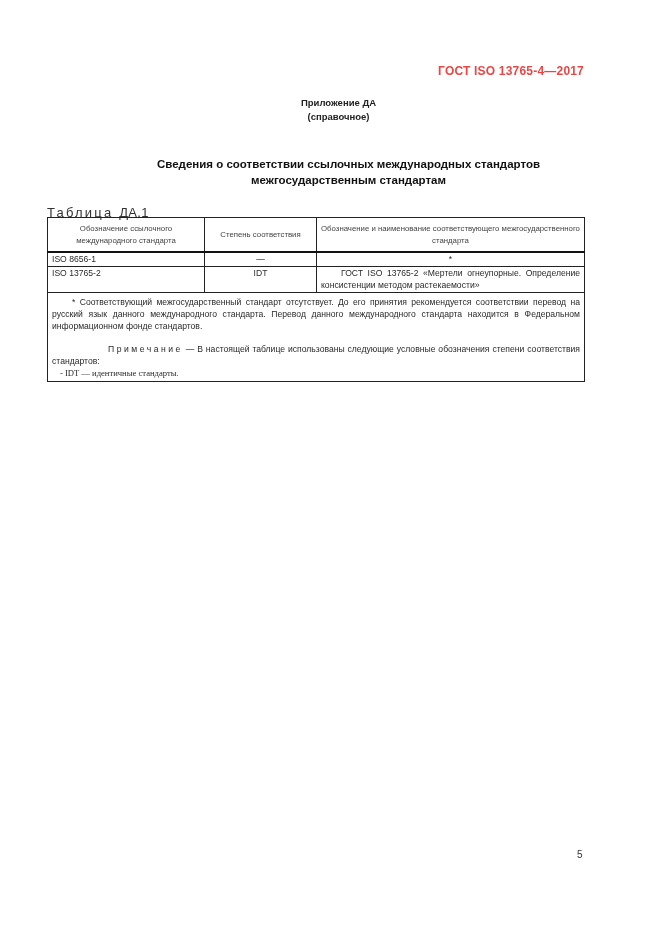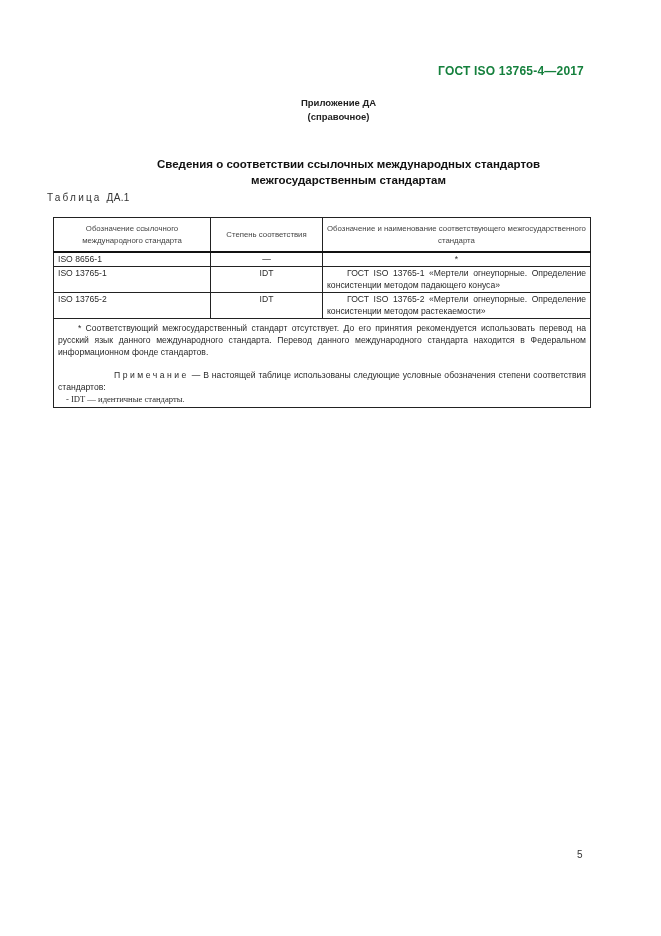--- a/index.html
+++ b/index.html
@@ -7,41 +7,41 @@
     width: 661px; height: 936px;
     background: #ffffff;
     position: relative;
     font-family: "Liberation Sans", "DejaVu Sans", sans-serif;
     color: #1a1a1a;
     overflow: hidden;
   }
   .doc-code {
     position: absolute; right: 77px; top: 64px;
     font-weight: bold; font-size: 12px; letter-spacing: 0.2px;
-    color: #15803d;
+    color: #ef4444;
   }
   .annex {
     position: absolute; left: 0; width: 661px; top: 96px;
     text-align: center; font-weight: bold; font-size: 9.5px; line-height: 14px;
     color: #222;
     margin-left: 8px;
   }
   .section-title {
     position: absolute; left: 0; width: 661px; top: 156px;
     text-align: center; font-weight: bold; font-size: 11.5px; line-height: 16px;
     color: #111;
     margin-left: 18px;
   }
   .table-caption {
-    position: absolute; left: 47px; top: 192px;
-    font-size: 10px; letter-spacing: 2.2px; color: #333;
+    position: absolute; left: 47px; top: 205px;
+    font-size: 13px; letter-spacing: 2.2px; color: #333;
   }
   .table-caption .num { letter-spacing: 0.3px; }
   table.main {
-    position: absolute; left: 53px; top: 217px;
+    position: absolute; left: 47px; top: 217px;
     width: 537px;
     border-collapse: collapse;
     font-size: 8.6px;
     color: #2a2a2a;
     table-layout: fixed;
   }
   table.main td, table.main th {
     border: 1px solid #222;
     padding: 0 4px;
     vertical-align: top;
@@ -103,33 +103,28 @@
       <th>Степень соответствия</th>
       <th>Обозначение и наименование соответствующего межгосударственного стандарта</th>
     </tr>
   </thead>
   <tbody>
     <tr class="r1">
       <td>ISO 8656-1</td>
       <td class="c-center">—</td>
       <td class="c-center">*</td>
     </tr>
-    <tr class="r2">
-      <td>ISO 13765-1</td>
-      <td class="c-center">IDT</td>
-      <td class="c-just">ГОСТ ISO 13765-1 «Мертели огнеупорные. Определение консистенции методом падающего конуса»</td>
-    </tr>
     <tr class="r3">
       <td>ISO 13765-2</td>
       <td class="c-center">IDT</td>
       <td class="c-just">ГОСТ ISO 13765-2 «Мертели огнеупорные. Определение консистенции методом растекаемости»</td>
     </tr>
     <tr>
       <td colspan="3" class="footer-cell">
-        <p class="indent">* Соответствующий межгосударственный стандарт отсутствует. До его принятия рекомендуется использовать перевод на русский язык данного международного стандарта. Перевод данного международного стандарта находится в Федеральном информационном фонде стандартов.</p>
+        <p class="indent">* Соответствующий межгосударственный стандарт отсутствует. До его принятия рекомендуется соответствии перевод на русский язык данного международного стандарта. Перевод данного международного стандарта находится в Федеральном информационном фонде стандартов.</p>
         <div class="gap"></div>
         <p class="indent"><span class="spaced">Примечание</span><span> — В настоящей таблице использованы следующие условные обозначения степени соответствия стандартов:</span></p>
         <p class="list-item">- IDT — идентичные стандарты.</p>
       </td>
     </tr>
   </tbody>
 </table>
 
 <div class="page-num">5</div>
 

